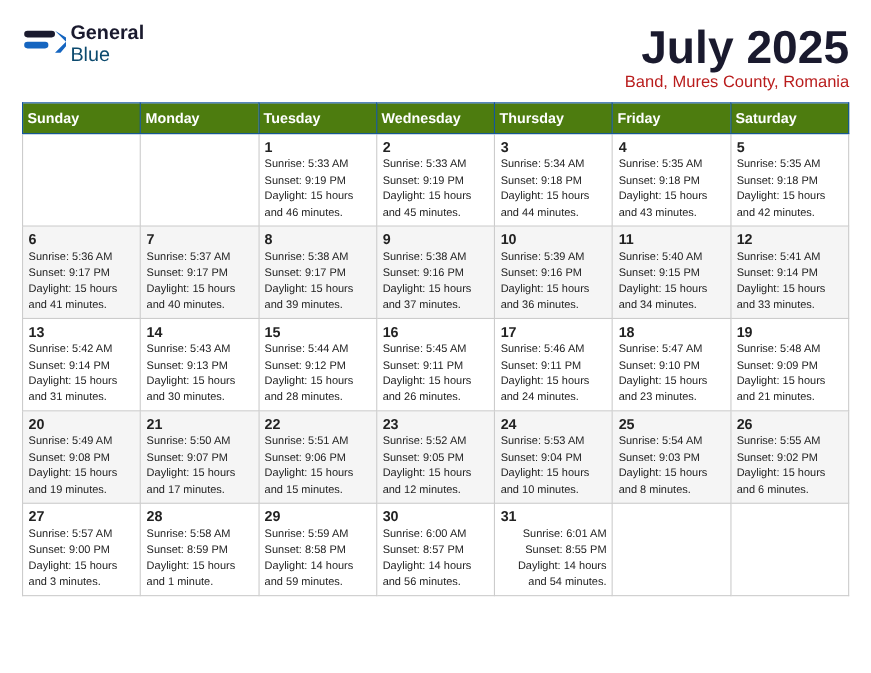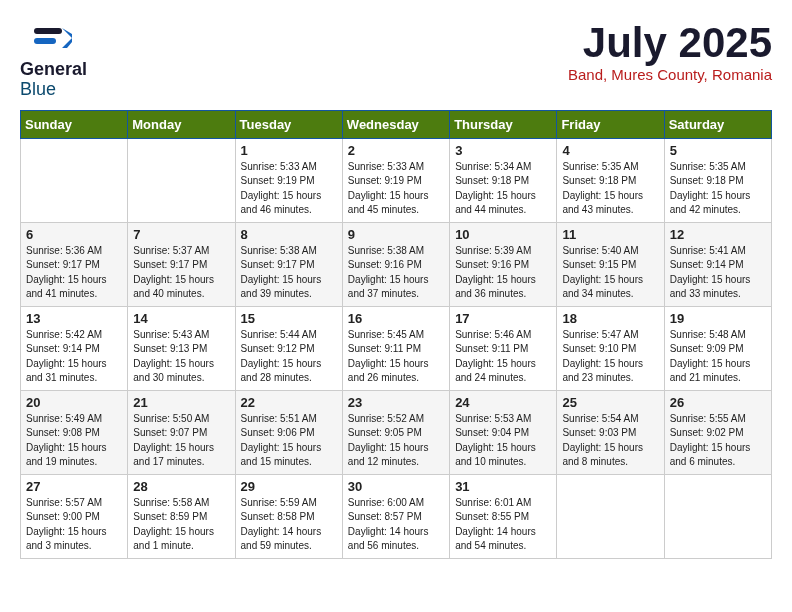--- a/index.html
+++ b/index.html
@@ -12,21 +12,20 @@
     }
     .header-area {
       display: flex;
       justify-content: space-between;
       align-items: flex-start;
       margin-bottom: 10px;
     }
     .logo {
       display: flex;
       align-items: center;
-      flex-direction: column;
     }
     .logo-text {
       display: flex;
       flex-direction: column;
       line-height: 1.1;
     }
     .logo-general {
       font-size: 18px;
       font-weight: bold;
       color: #1a1a2e;
@@ -317,21 +316,21 @@
 Daylight: 14 hours and 59 minutes.</div>
         </td>
         <td>
           <span class="day-number">30</span>
           <div class="day-info" style="white-space: pre-line;">Sunrise: 6:00 AM
 Sunset: 8:57 PM
 Daylight: 14 hours and 56 minutes.</div>
         </td>
         <td>
           <span class="day-number">31</span>
-          <div class="day-info" style="white-space: pre-line;">Sunrise: 6:01 AM
+          <div class="day-info" style="white-space: pre-line; text-align: right;">Sunrise: 6:01 AM
 Sunset: 8:55 PM
 Daylight: 14 hours and 54 minutes.</div>
         </td>
         <td class="empty-cell"></td>
         <td class="empty-cell"></td>
       </tr>
     </tbody>
 </table>
 
 </body></html>

